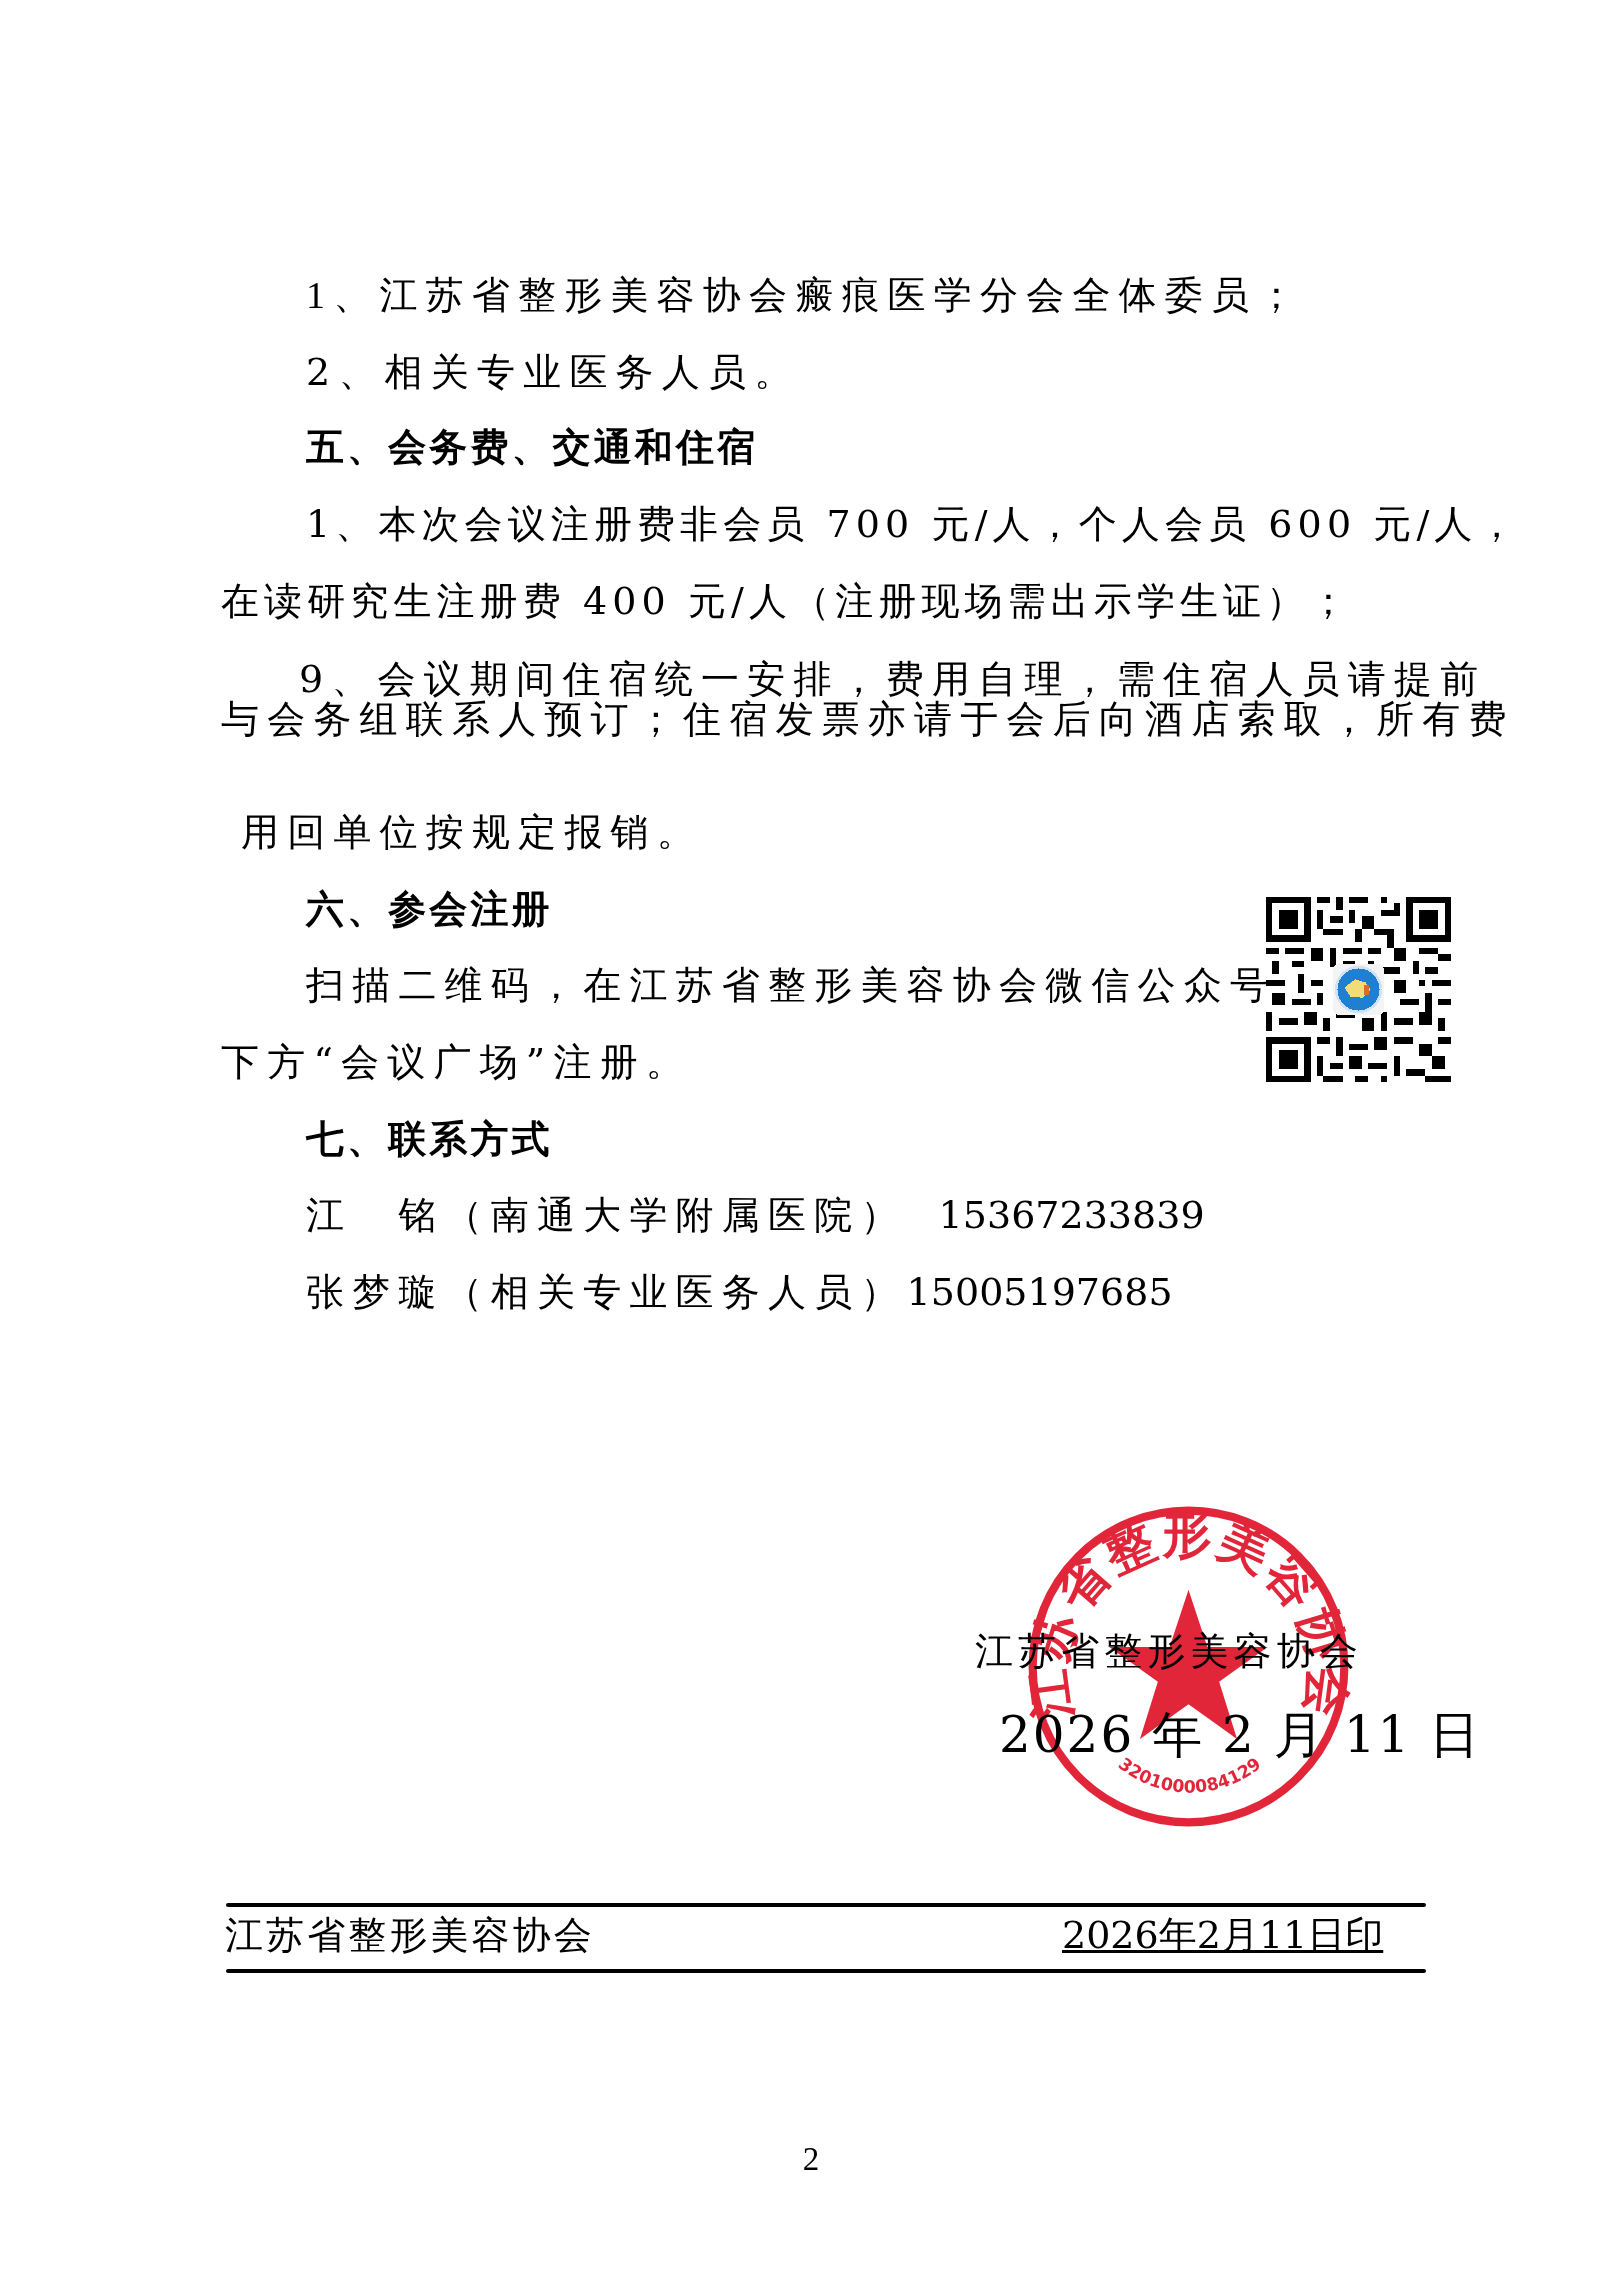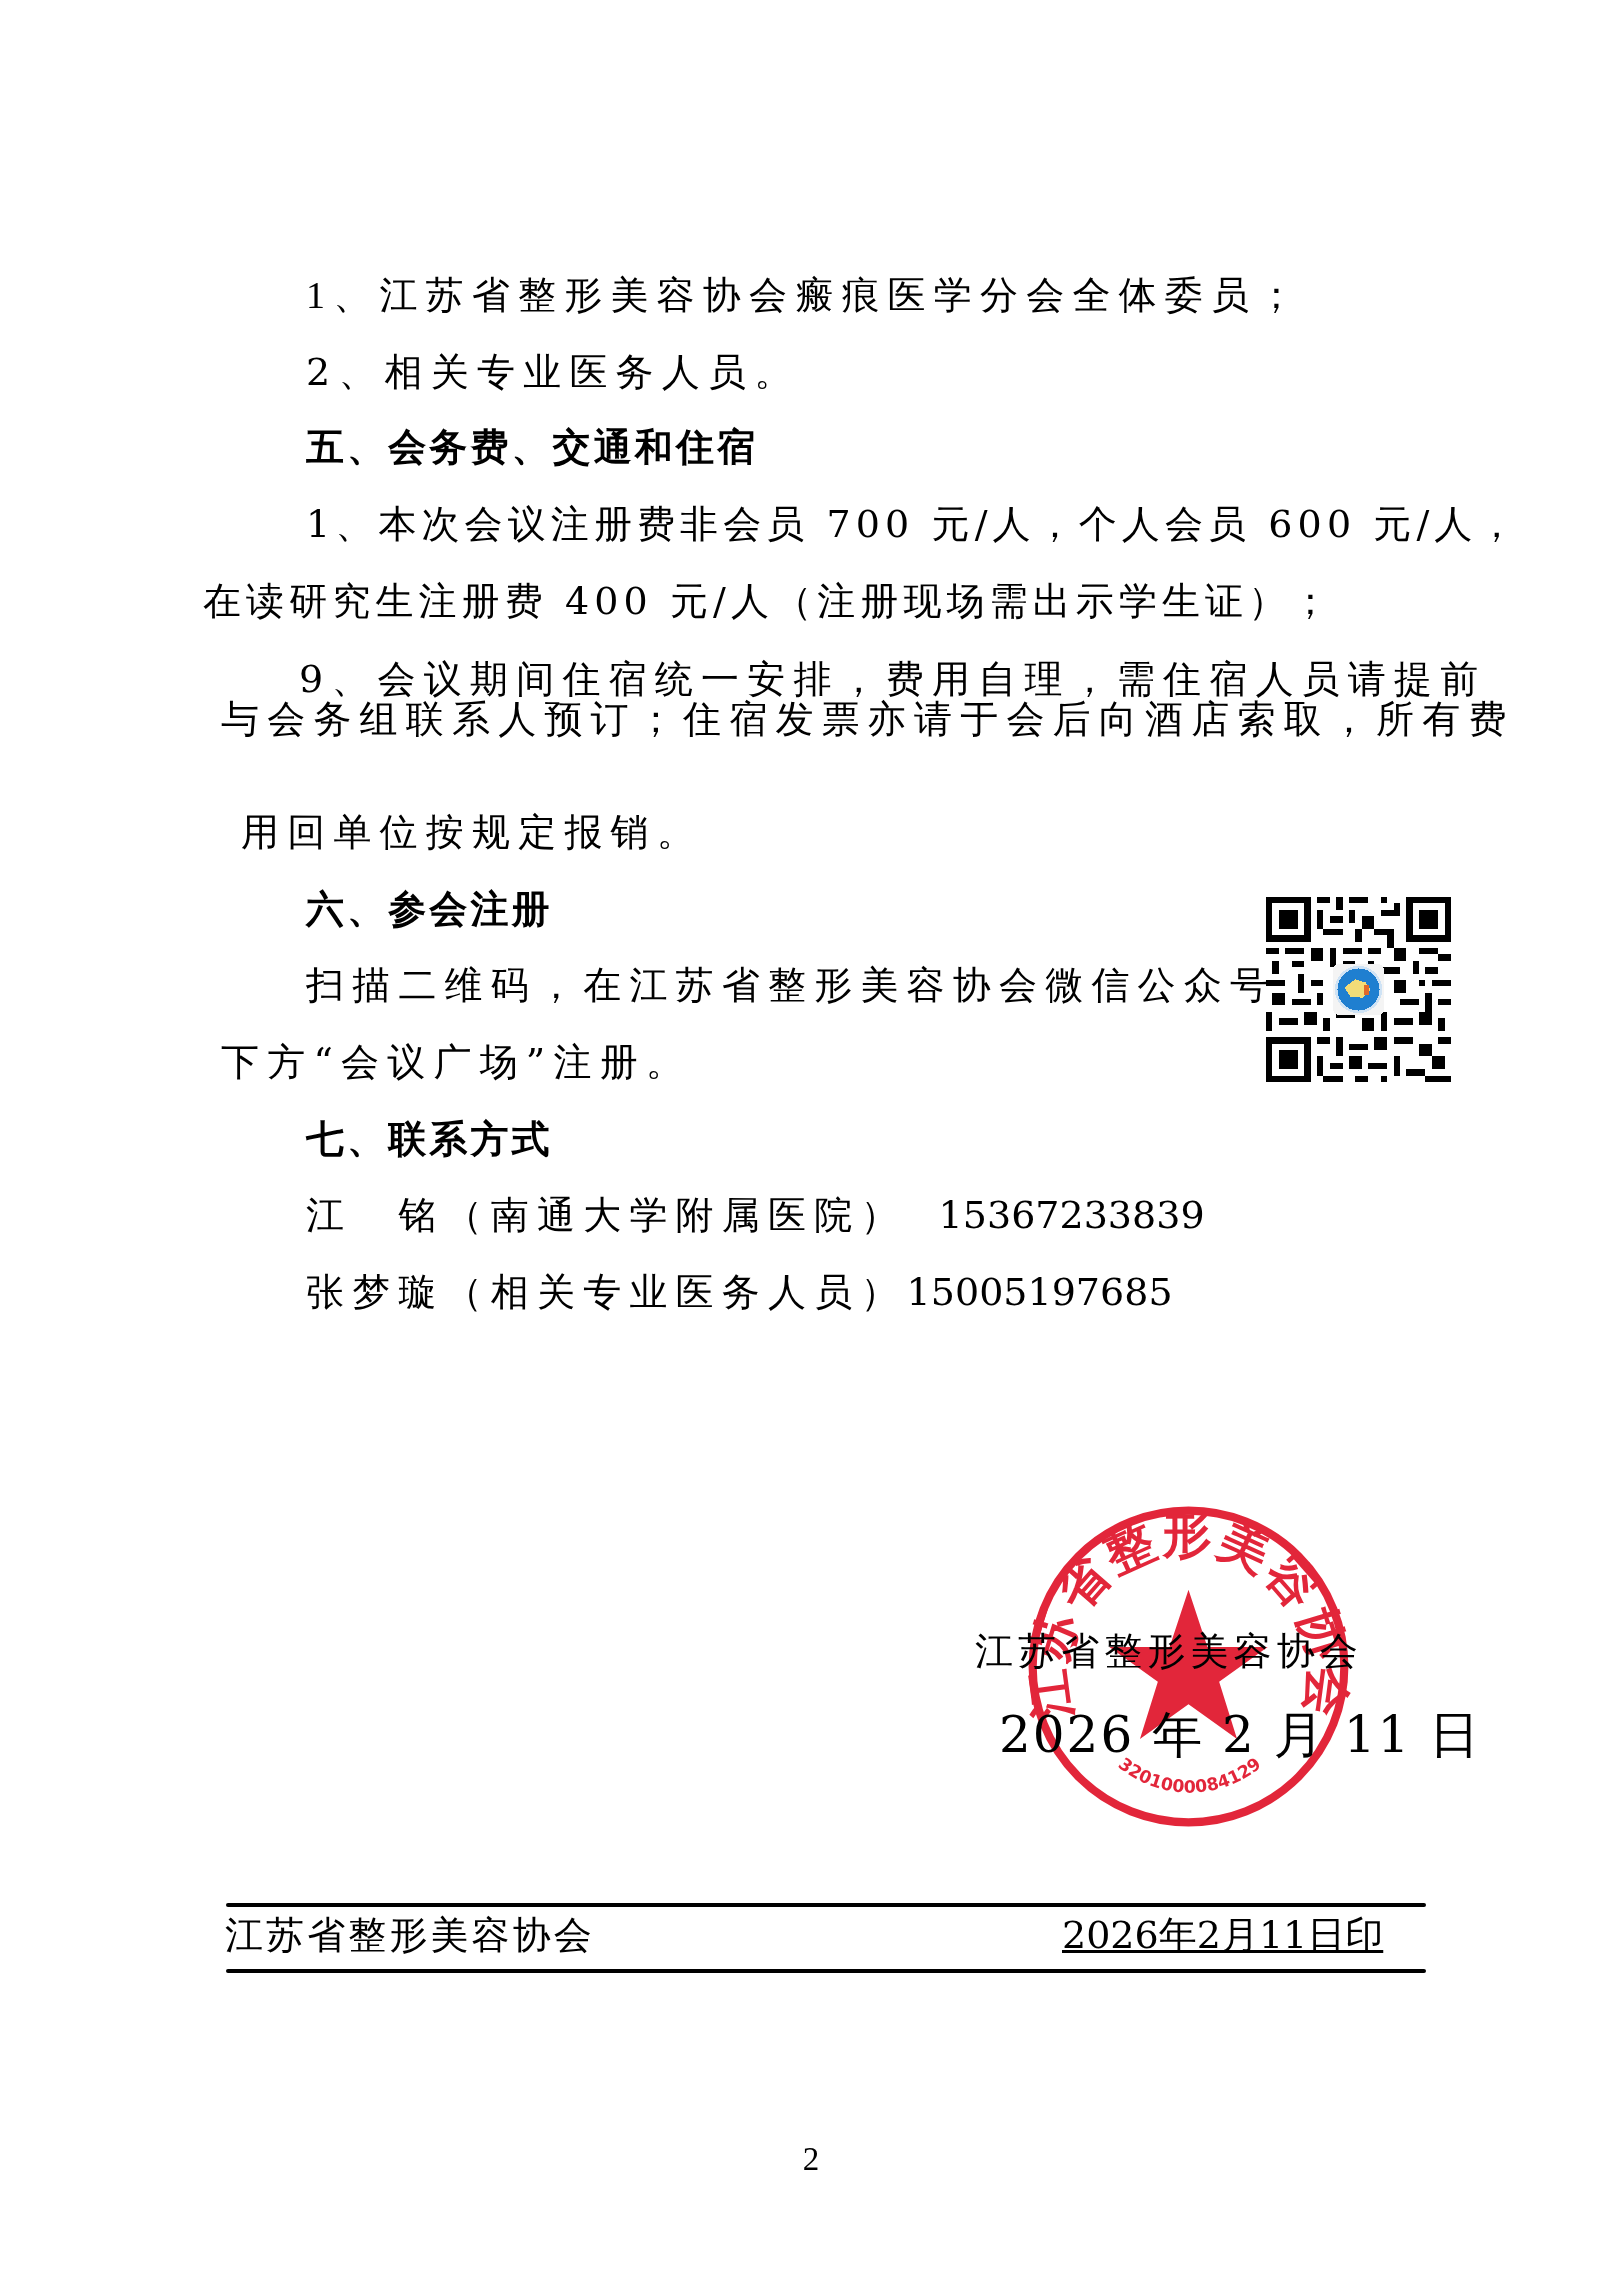--- a/index.html
+++ b/index.html
@@ -32,21 +32,21 @@
   }
 </style>
 </head>
 <body>
 
 <div class="line" style="top:276px; left:306px;font-family:Liberation Serif, serif;">1、江苏省整形美容协会瘢痕医学分会全体委员；</div>
 <div class="line" style="top:353px; left:306px;">2、相关专业医务人员。</div>
 
 <div class="line heading" style="top:428px; left:306px;">五、会务费、交通和住宿</div>
 <div class="line" style="top:505px; left:306px; letter-spacing:5.1px;">1、本次会议注册费非会员 700  元/人，个人会员 600 元/人，</div>
-<div class="line" style="top:582px; left:203px; letter-spacing:5.1px;">在读研究生注册费 400  元/人（注册现场需出示学生证）；</div>
+<div class="line" style="top:582px; left:221px; letter-spacing:5.1px;">在读研究生注册费 400  元/人（注册现场需出示学生证）；</div>
 <div class="line" style="top:660px; left:299px;">9、会议期间住宿统一安排，费用自理，需住宿人员请提前</div>
 <div class="line" style="top:700px; left:221px;">与会务组联系人预订；住宿发票亦请于会后向酒店索取，所有费</div>
 <div class="line" style="top:813px; left:221px;margin-left:20px;">用回单位按规定报销。</div>
 
 <div class="line heading" style="top:890px; left:306px;">六、参会注册</div>
 <div class="line" style="top:966px; left:306px;">扫描二维码，在江苏省整形美容协会微信公众号</div>
 <div class="line" style="top:1043px; left:221px;">下方“会议广场”注册。</div>
 
 <div class="qr">
   <svg width="185" height="185" viewBox="0 0 29 29" shape-rendering="crispEdges">

